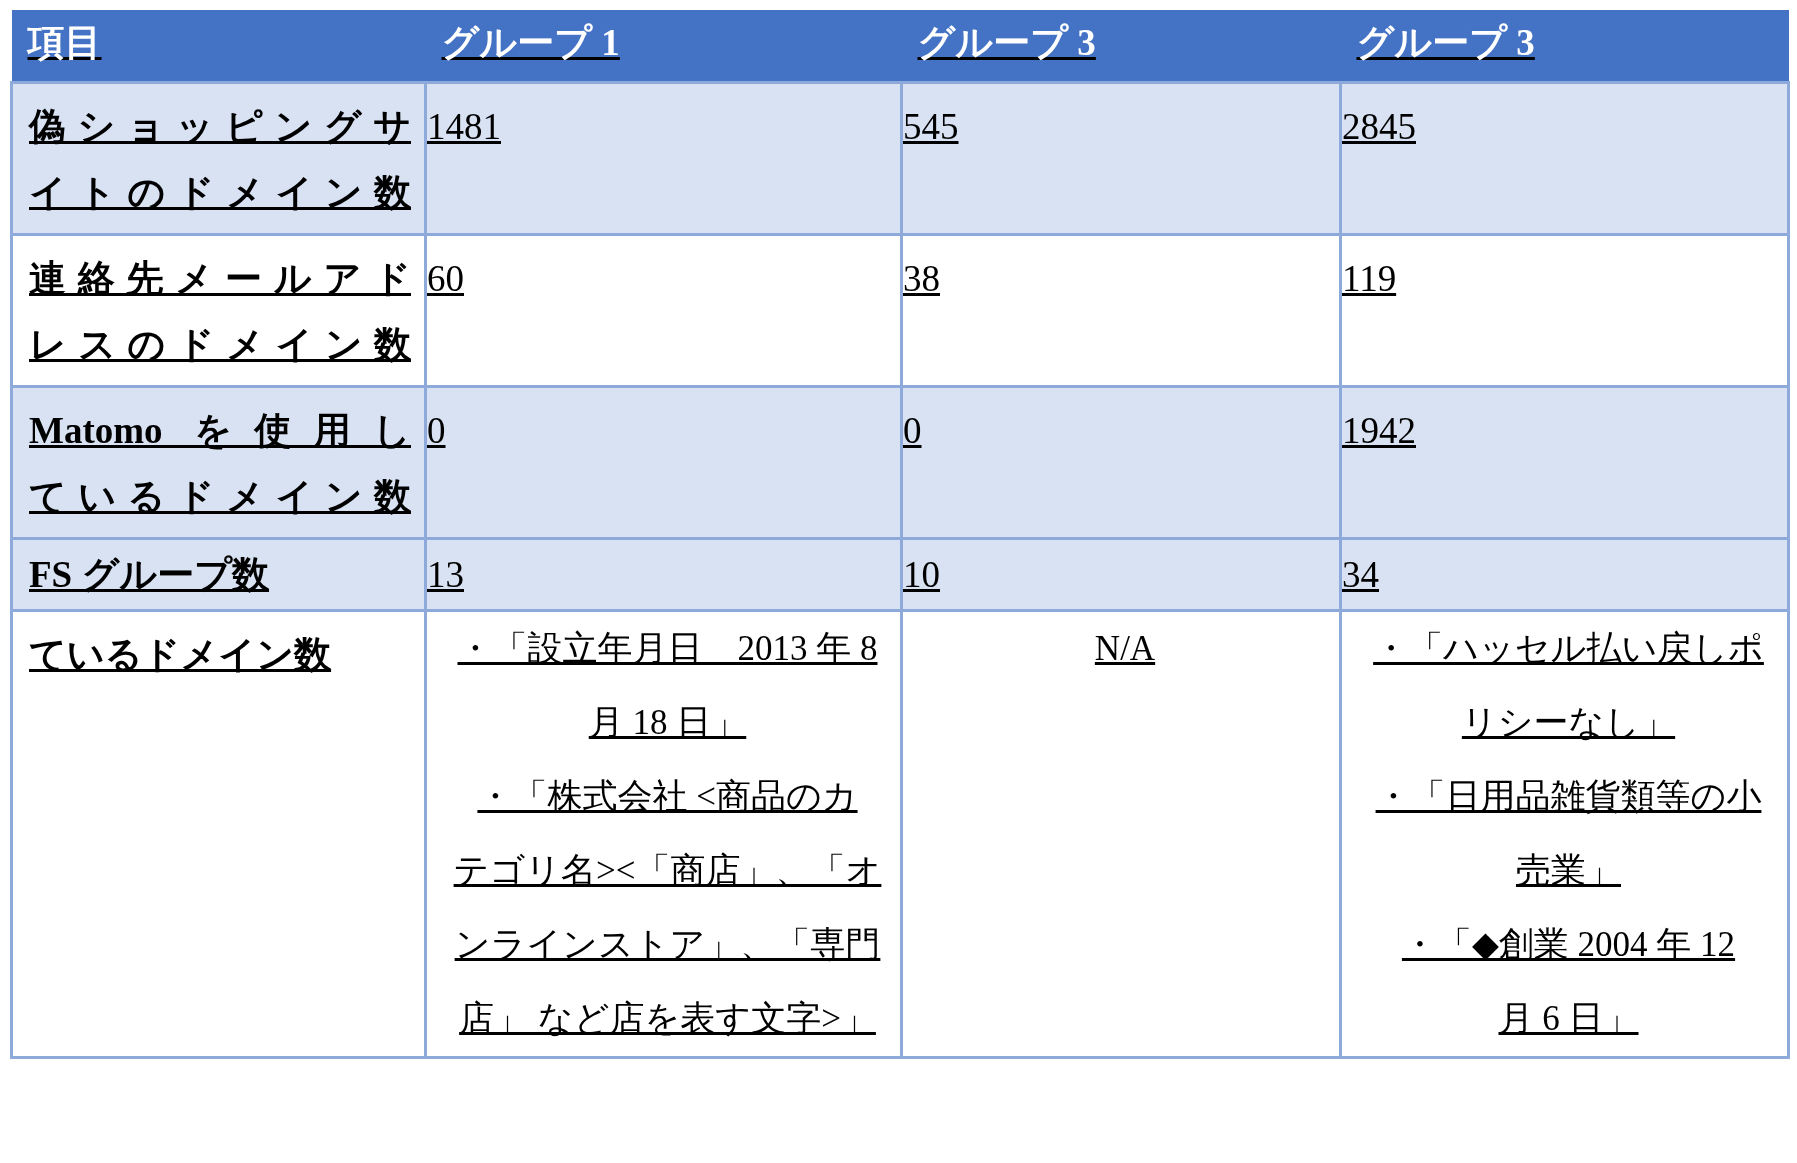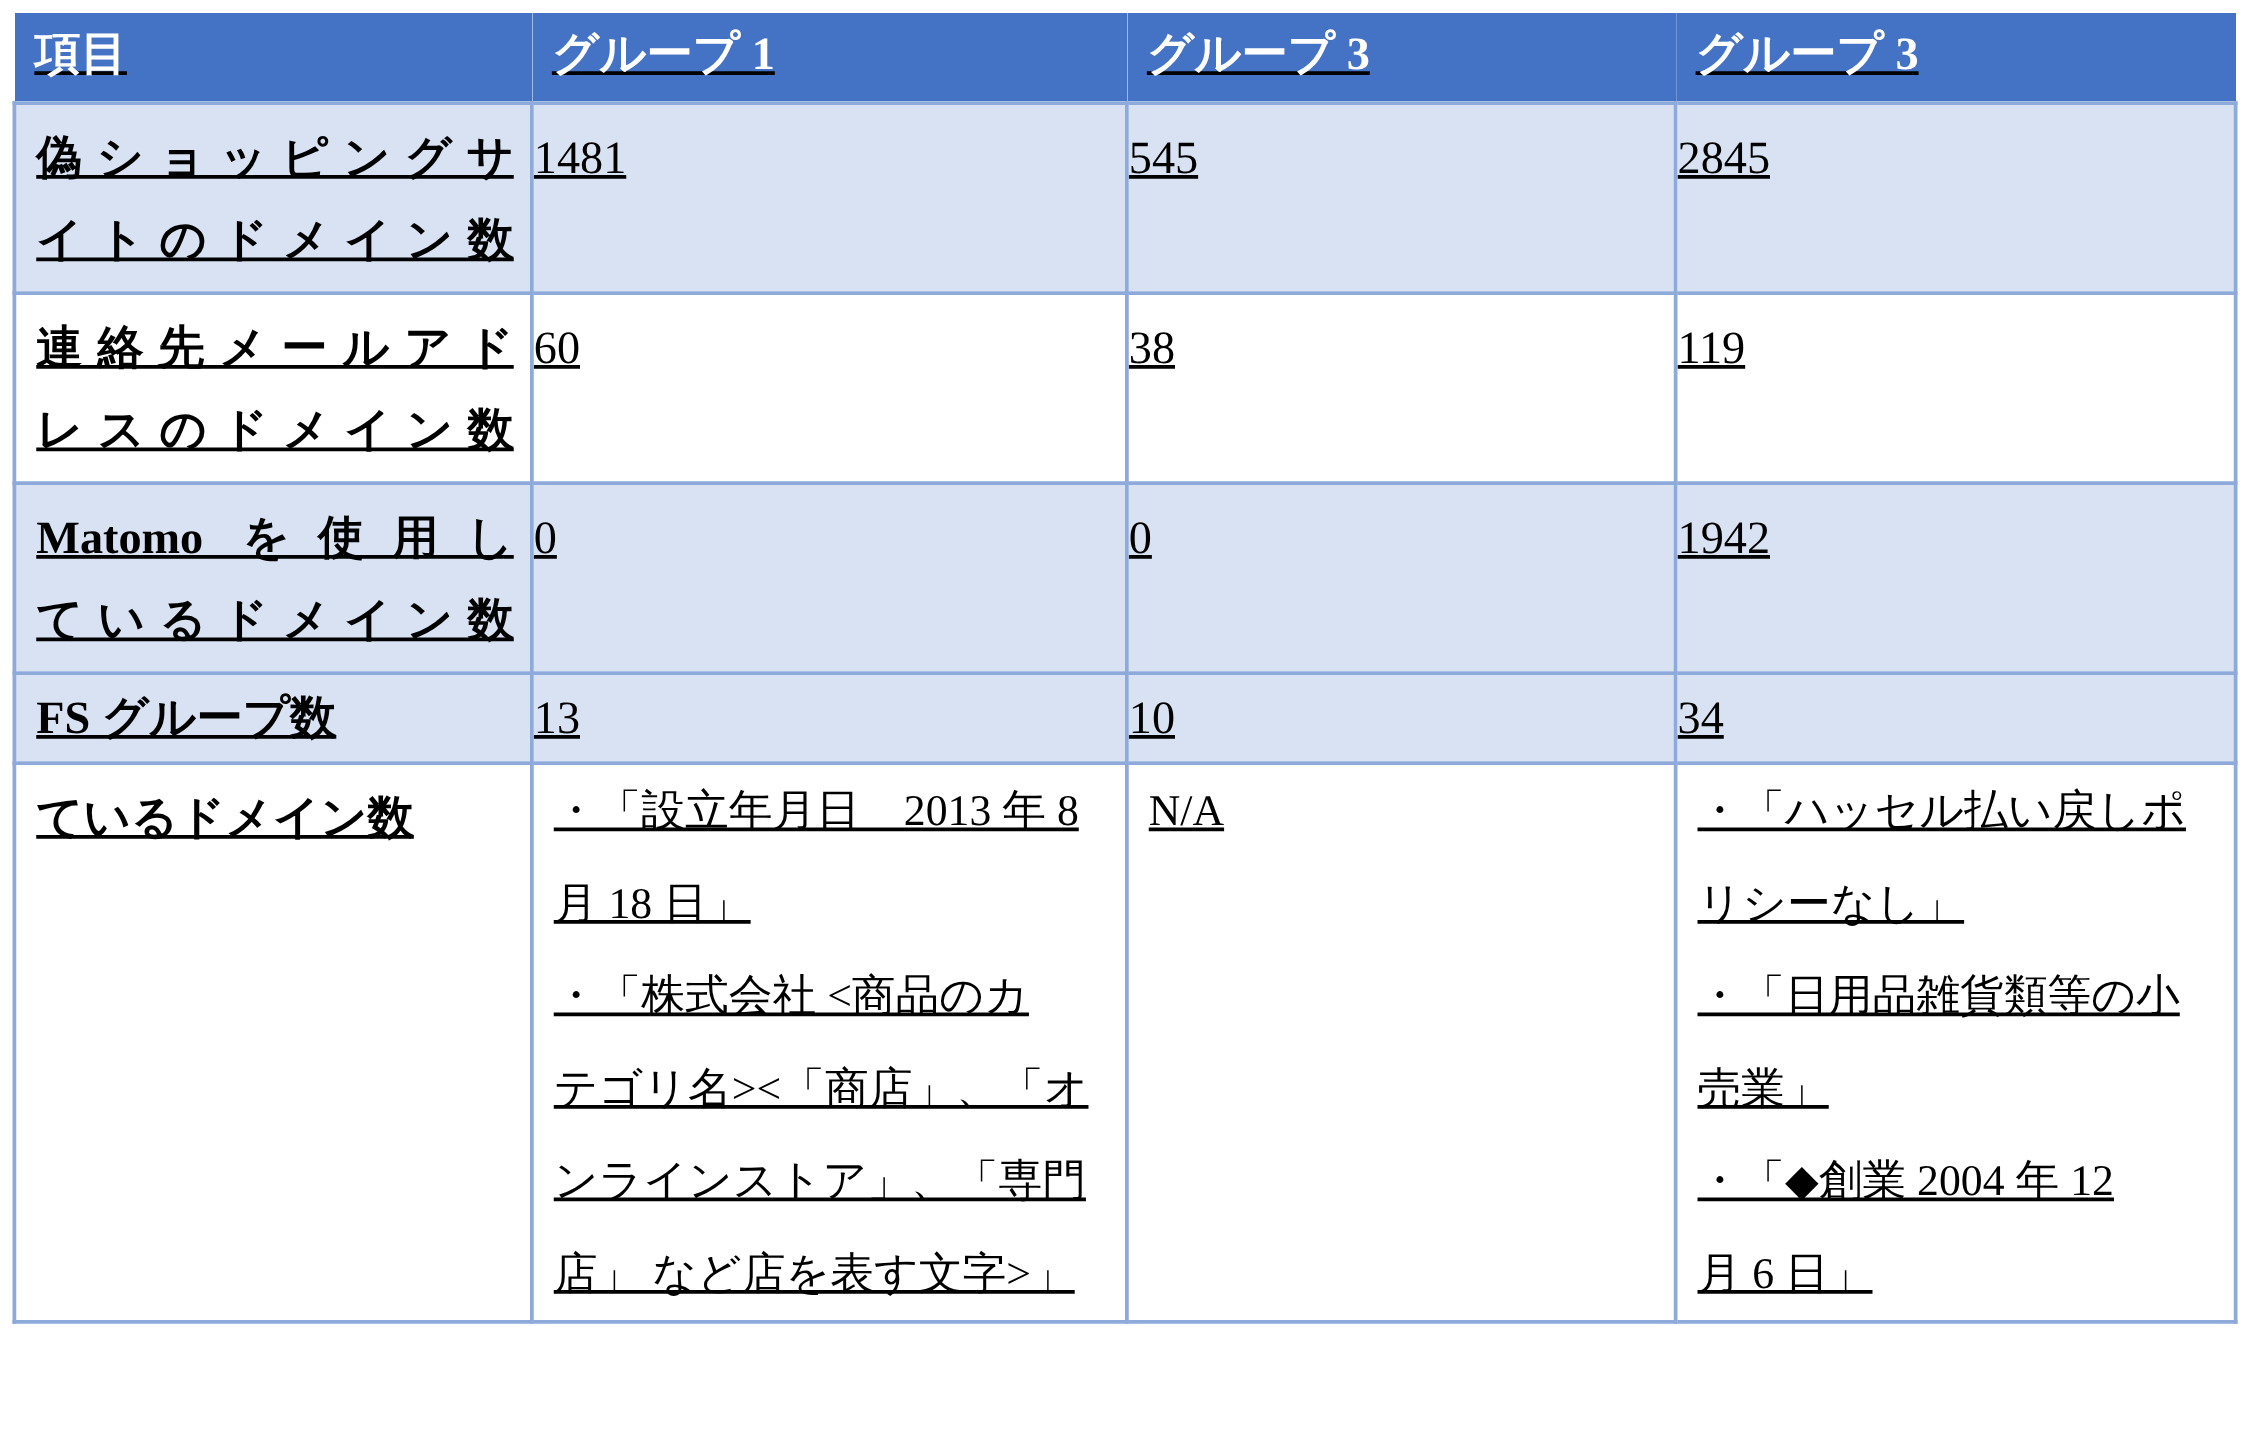--- a/index.html
+++ b/index.html
@@ -70,21 +70,21 @@
     text-align-last: justify;
   }
   td.num {
     text-align: left;
     padding: 10px 18px 0 0;
     line-height: 66px;
   }
   tr.h1 td.num, tr.h1 td.lbl { padding-top: 2px; }
   td.txt {
     white-space: pre-line;
-    text-align: left;
+    text-align: center;
     padding: 0 8px 0 16px;
     font-size: 35px;
     line-height: 74px;
   }
 </style>
 </head>
 <body>
 
 <div class="page">
   <table class="cmp">

